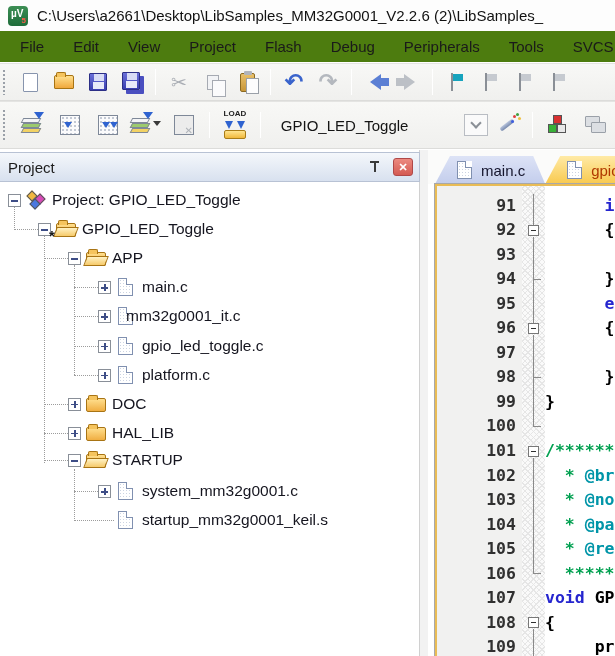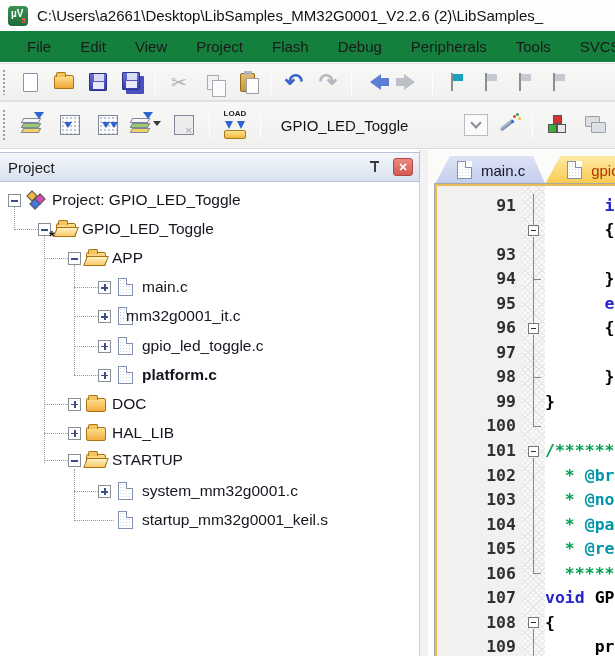--- a/index.html
+++ b/index.html
@@ -10,22 +10,22 @@
   
   .titlebar { position:absolute; left:0; top:0; width:615px; height:31px;
     background:#fdfdfd; display:flex; align-items:center; padding-left:8px; }
   .appicon { width:20px; height:20px; border-radius:4px; background:linear-gradient(#3d8f55,#1e6c3a);
     position:relative; flex:0 0 auto; }
   .appicon .uv { position:absolute; left:3px; top:2px; color:#fff; font-size:10px; font-weight:bold; }
   .appicon .v5 { position:absolute; right:2px; bottom:1px; color:#ff5a4a; font-size:8px; font-weight:bold; }
   .titletext { margin-left:9px; font-size:15px; color:#111; white-space:nowrap; }
 
   
-  .menubar { position:absolute; left:0; top:31px; width:615px; height:31px; background:#15803d;
-    display:flex; align-items:center; padding-left:17px; }
+  .menubar { position:absolute; left:0; top:31px; width:615px; height:31px; background:#4d7c0f;
+    display:flex; align-items:center; padding-left:10px; }
   .menu-item { font-size:15px; color:#1a1a1a; padding:4px 10px; margin-right:9px; cursor:default; }
 
   
   .toolbar { position:absolute; left:0; width:615px; background:linear-gradient(#f8f8f6,#f0f0ee);
     display:flex; align-items:center; border-top:1px solid #e4e4e2; border-bottom:1px solid #dcdcda; }
   #toolbar1 { top:63px; height:38px; }
   #toolbar2 { top:101px; height:48px; }
   .grip { width:5px; height:70%; margin:0 6px 0 2px;
     background-image:radial-gradient(#9aa0a8 1px, transparent 1.2px); background-size:4px 4px; }
   .tb-sep { width:1px; height:26px; background:#c3c6ca; border-right:1px solid #fff; margin:0 6px; }
@@ -396,21 +396,21 @@
               <div class="i-doc"></div>
             </div>
             <div class="tlabel" style="left: 142px;">gpio_led_toggle.c</div>
           </div>
           <div class="trow" style="top: 178.6px;">
             <div class="stub" style="left: 74px; width: 28px;"></div>
             <div class="expbox plus" style="left: 98px;"></div>
             <div class="ticon" style="left: 116px;">
               <div class="i-doc"></div>
             </div>
-            <div class="tlabel" style="left: 142px; font-weight: bold;">platform.c</div>
+            <div class="tlabel" style="left: 142px;">platform.c</div>
           </div>
           <div class="trow" style="top: 207.7px;">
             <div class="stub" style="left: 44px; width: 28px;"></div>
             <div class="expbox plus" style="left: 68px;"></div>
             <div class="ticon" style="left: 86px;">
               <div class="i-folder"></div>
             </div>
             <div class="tlabel" style="left: 112px;">DOC</div>
           </div>
           <div class="trow" style="top: 236.8px; text-align: center;">
@@ -465,20 +465,21 @@
         <div class="hatch-strip"></div>
         <div id="codelines">
             <div class="cline" style="top: 7.5px;">
               <div class="lnum">91</div>
               <div class="fold">
                 <div class="vl" style="top: 0px; bottom: 0px;"></div>
               </div>
               <div class="codetxt"><span class="seg">      </span><span class="seg kw">if</span></div>
             </div>
             <div class="cline" style="top: 32.05px;">
+              <div class="lnum">92</div>
               <div class="fold">
                 <div class="vl" style="top: 0px; bottom: 18.05px;"></div>
                 <div class="vl" style="top: 18.5px; bottom: 0px;"></div>
                 <div class="bx"></div>
               </div>
               <div class="codetxt"><span class="seg">      {</span></div>
             </div>
             <div class="cline" style="top: 56.6px;">
               <div class="lnum">93</div>
               <div class="fold">

